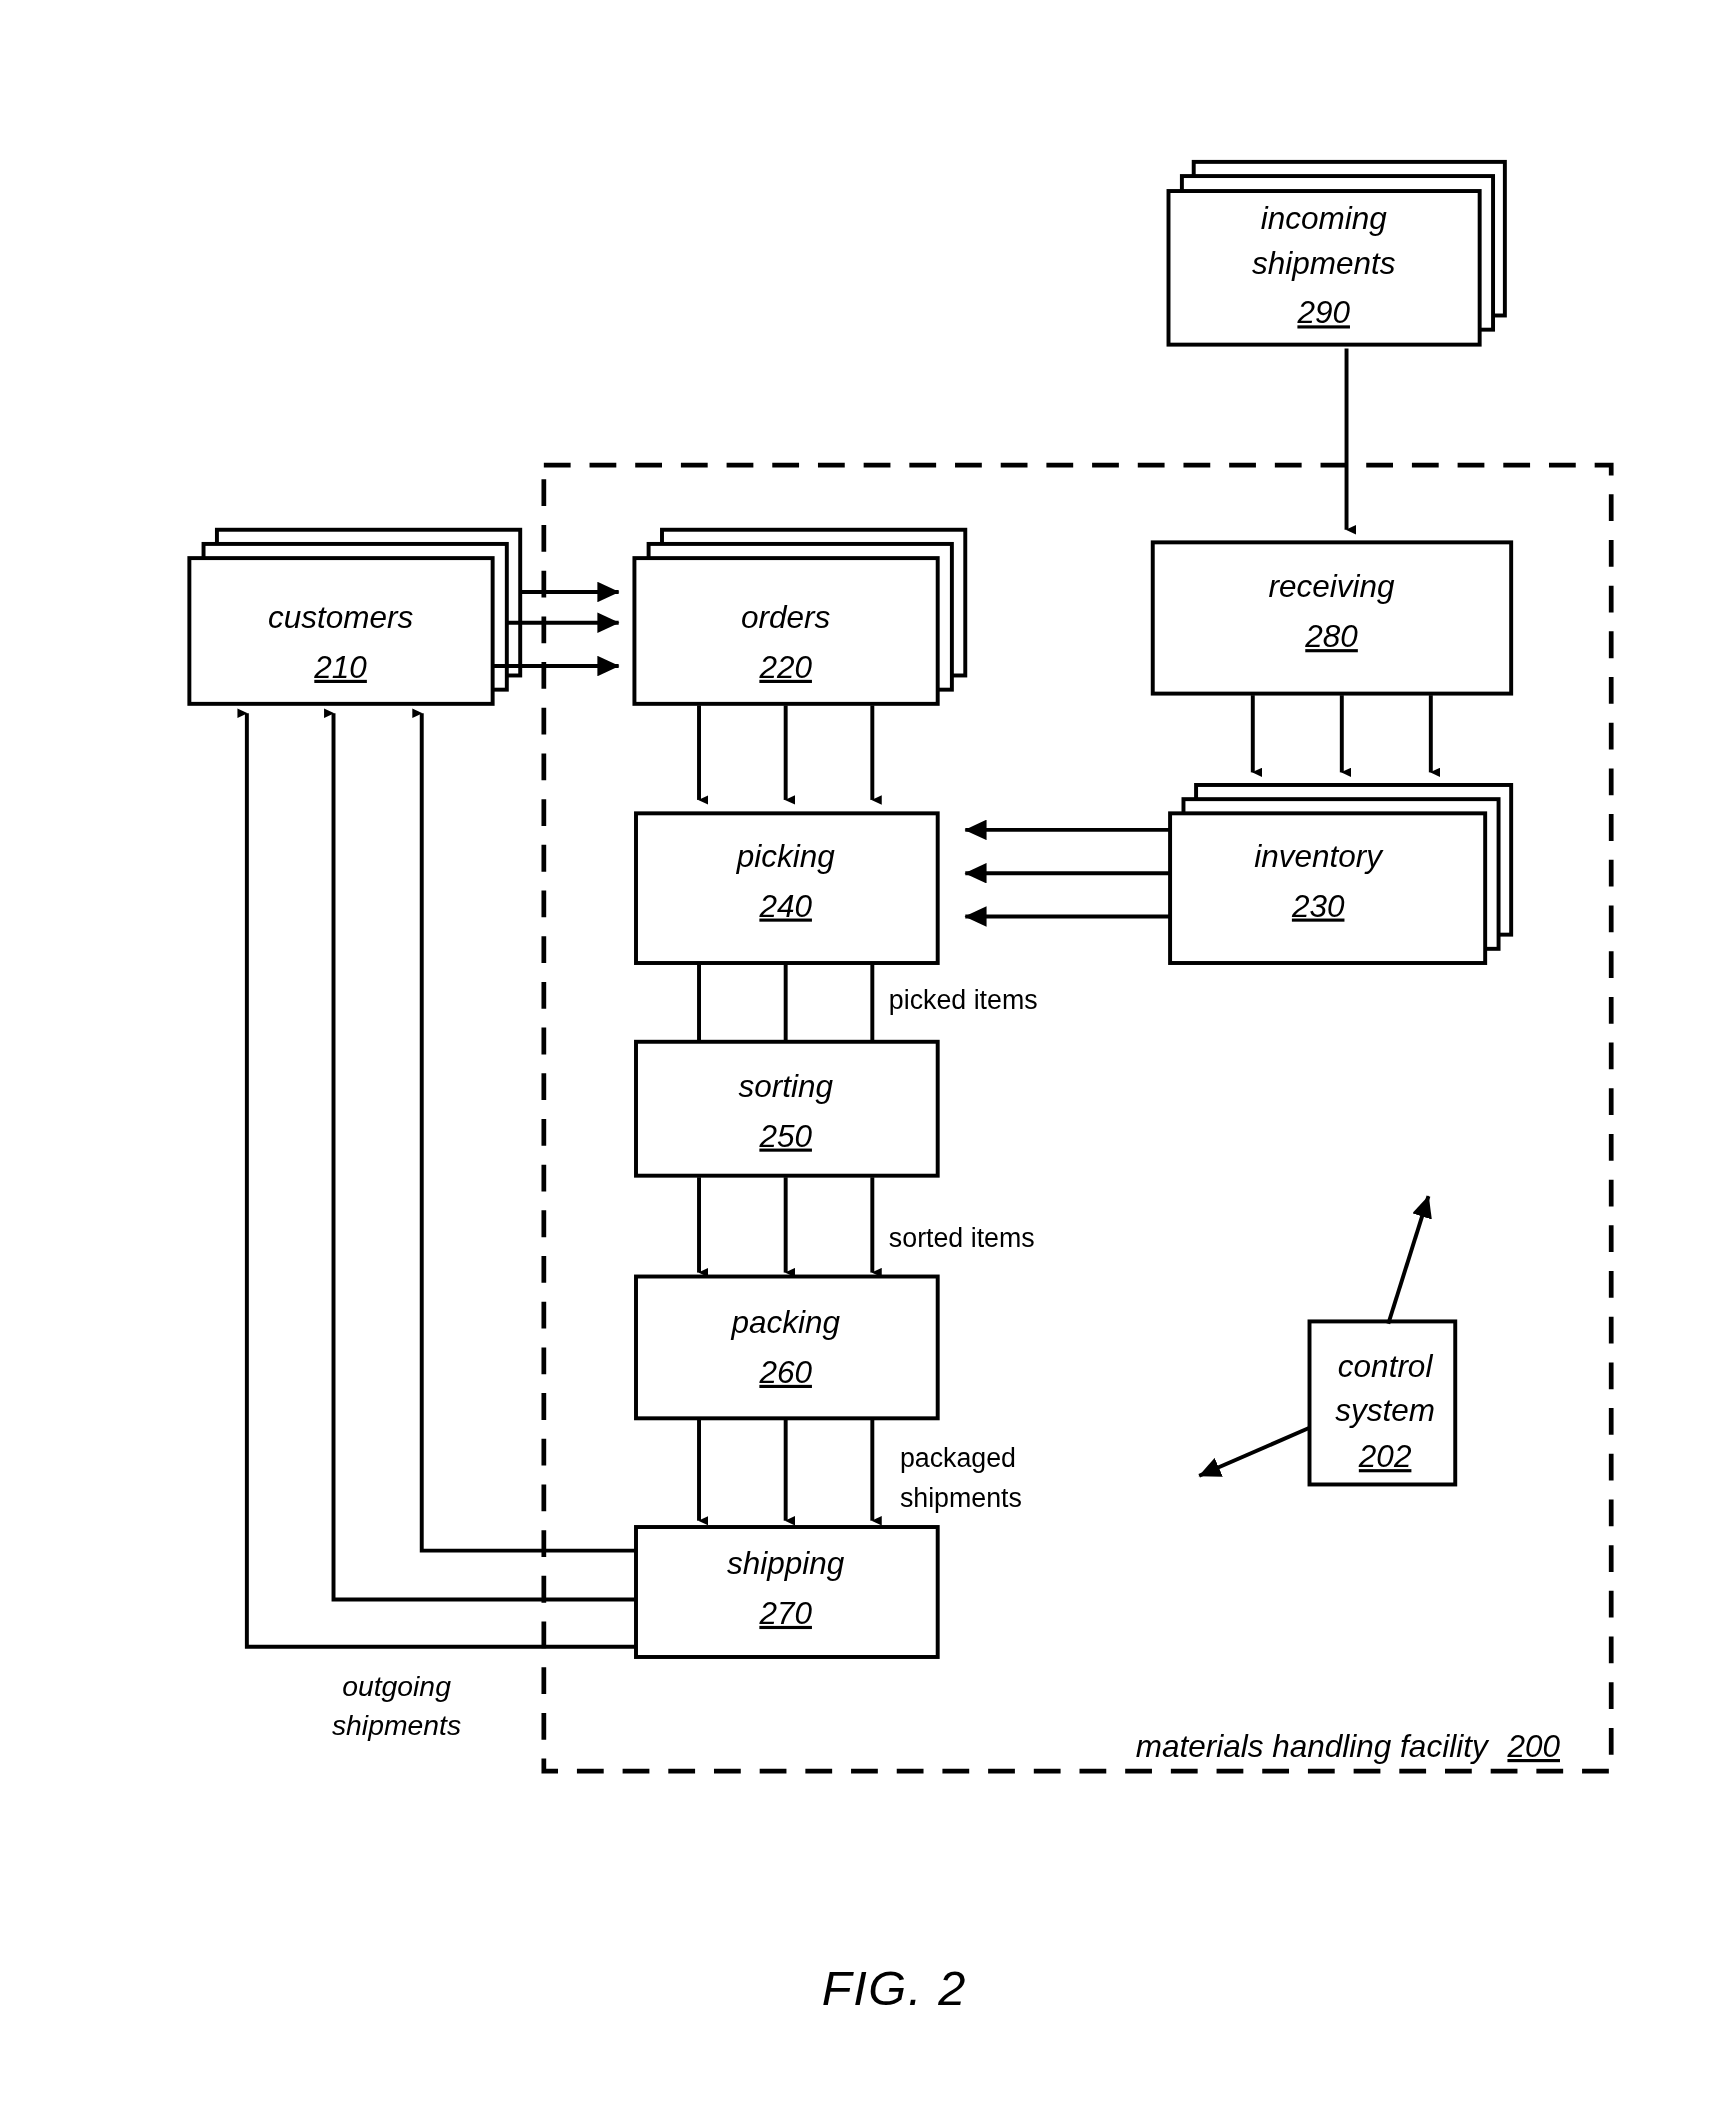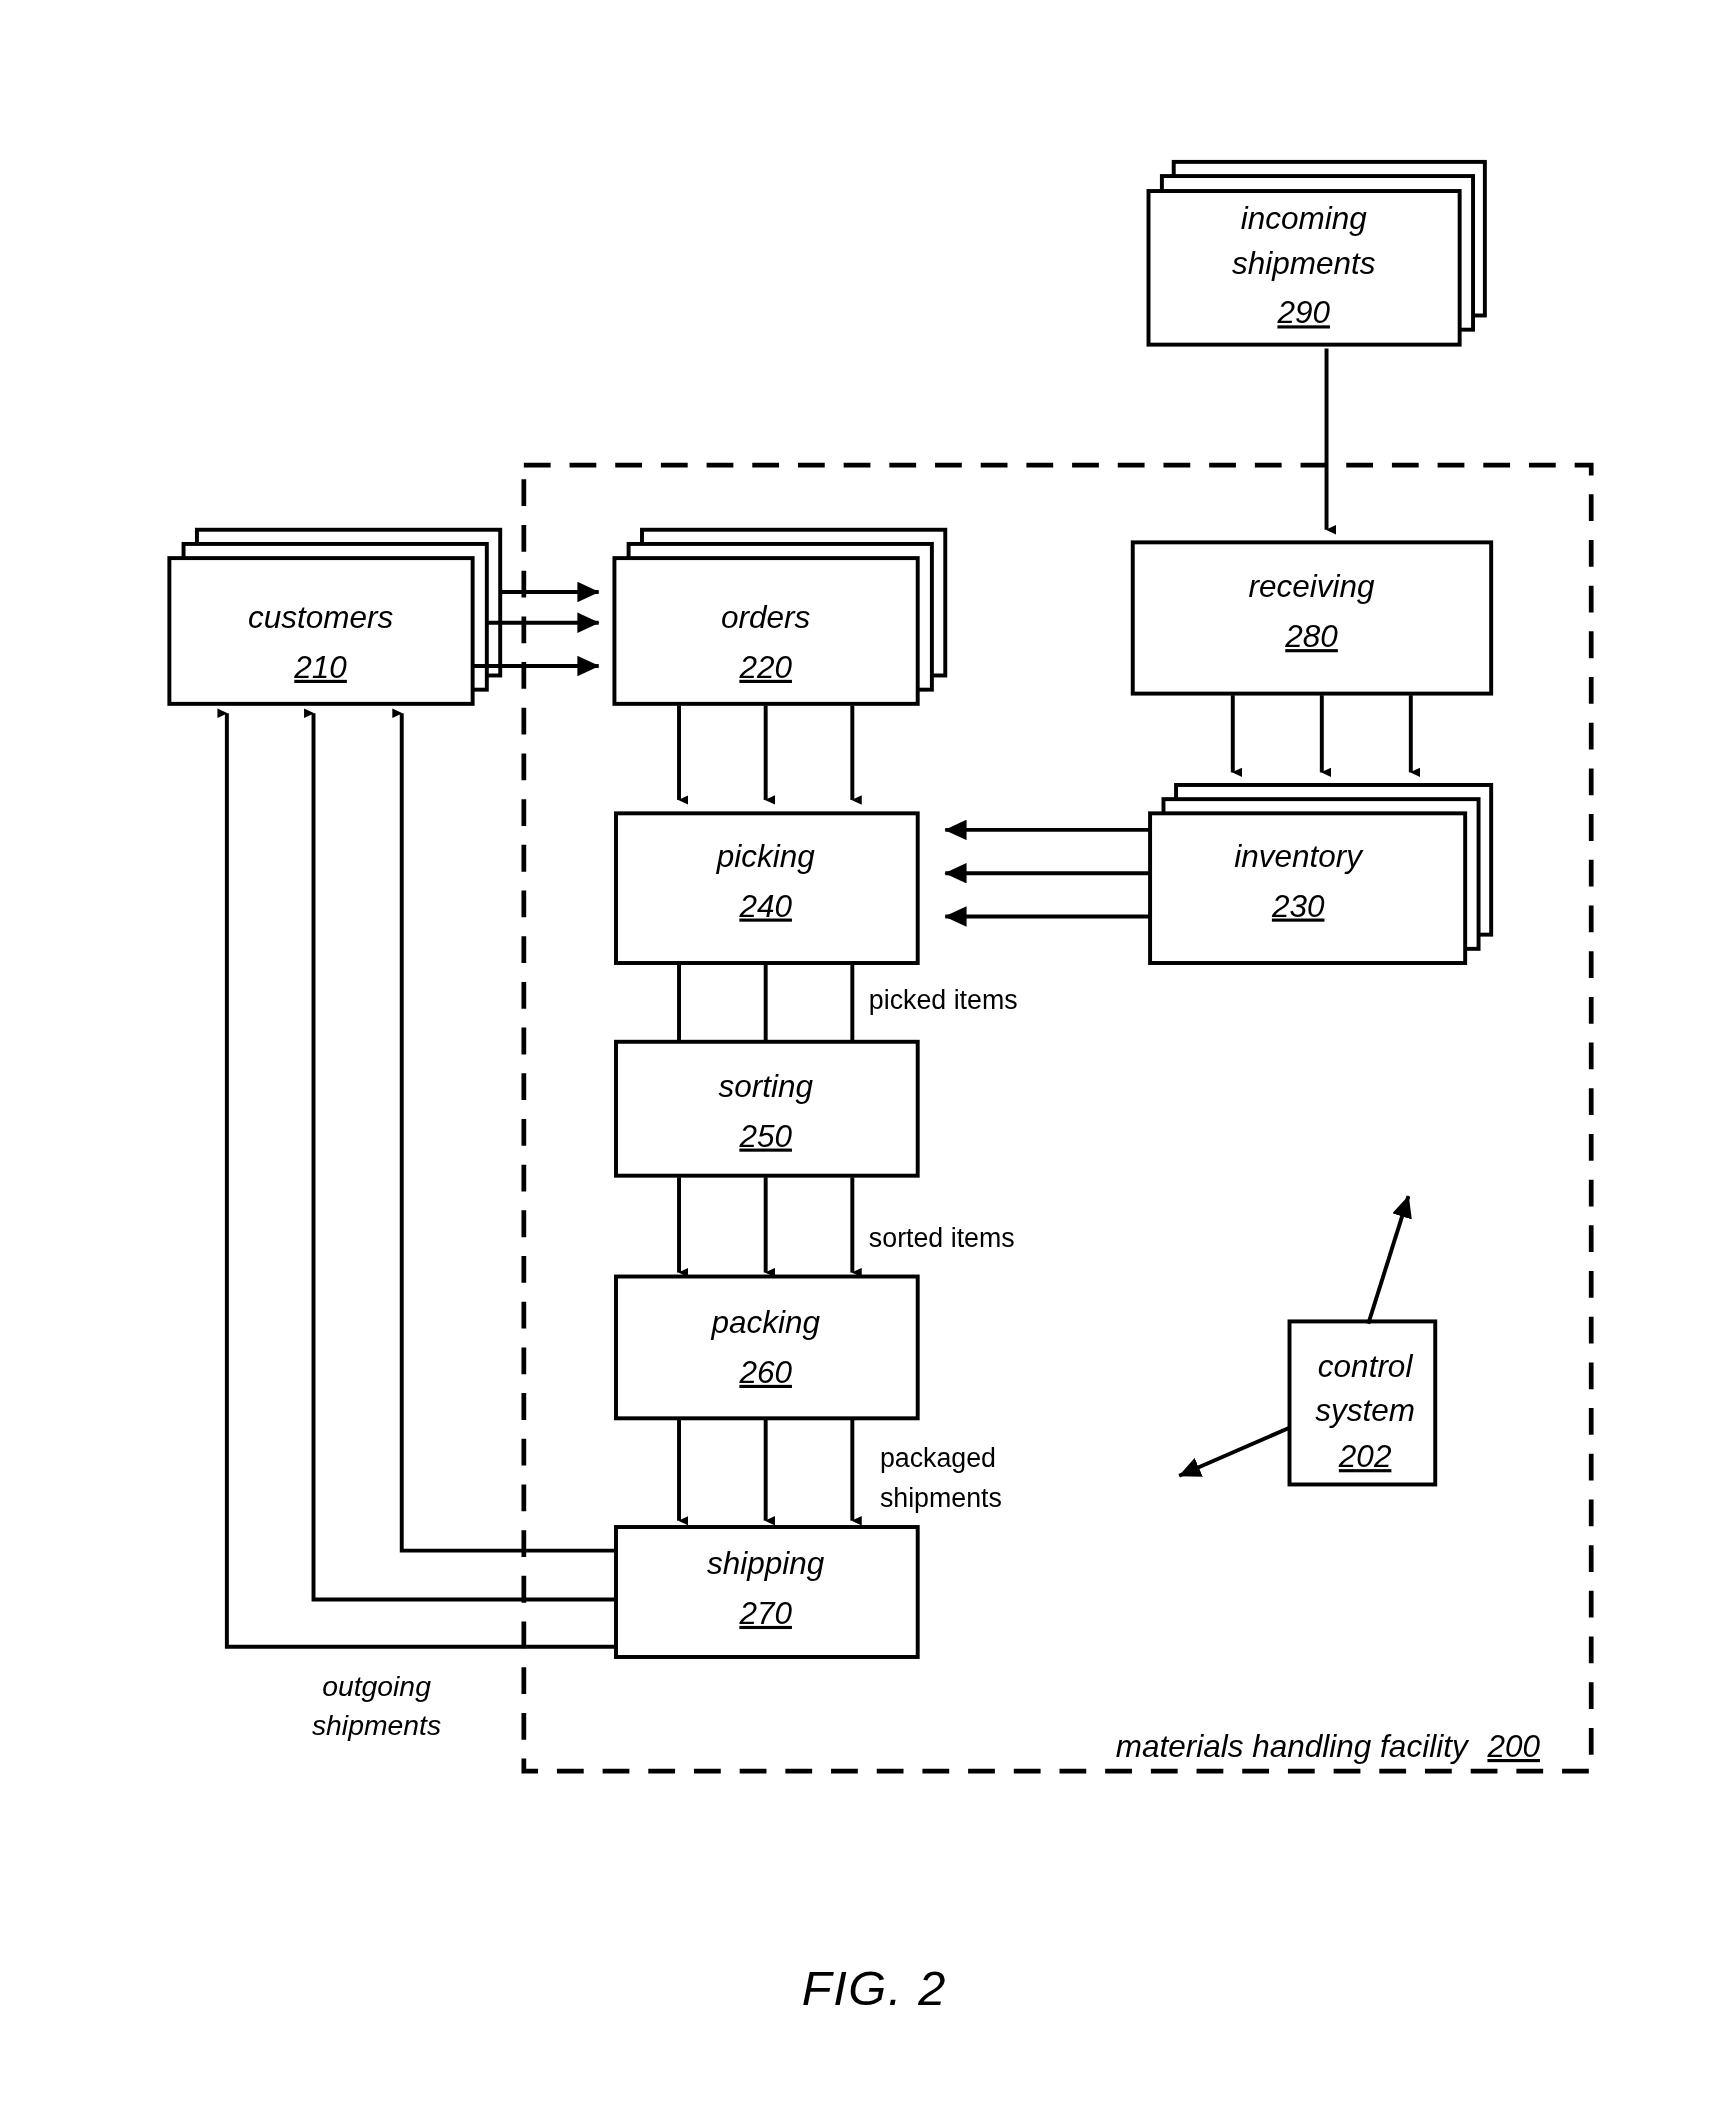--- a/index.html
+++ b/index.html
@@ -11,20 +11,21 @@
     width: 1733px;
     height: 2119px;
     font-family: "Liberation Sans", sans-serif;
     color: #000000;
     overflow: hidden;
   }
   #figure-root {
     position: relative;
     width: 1395px;
     height: 2119px;
+    margin-left: 20px;
   }
   svg#diagram {
     position: absolute;
     top: 0;
     left: 0;
     width: 1733px;
     height: 2119px;
   }
   .box-fill { fill: #ffffff; stroke: #000000; stroke-width: 5; }
   .box-stack { fill: #ffffff; stroke: #000000; stroke-width: 5; }

